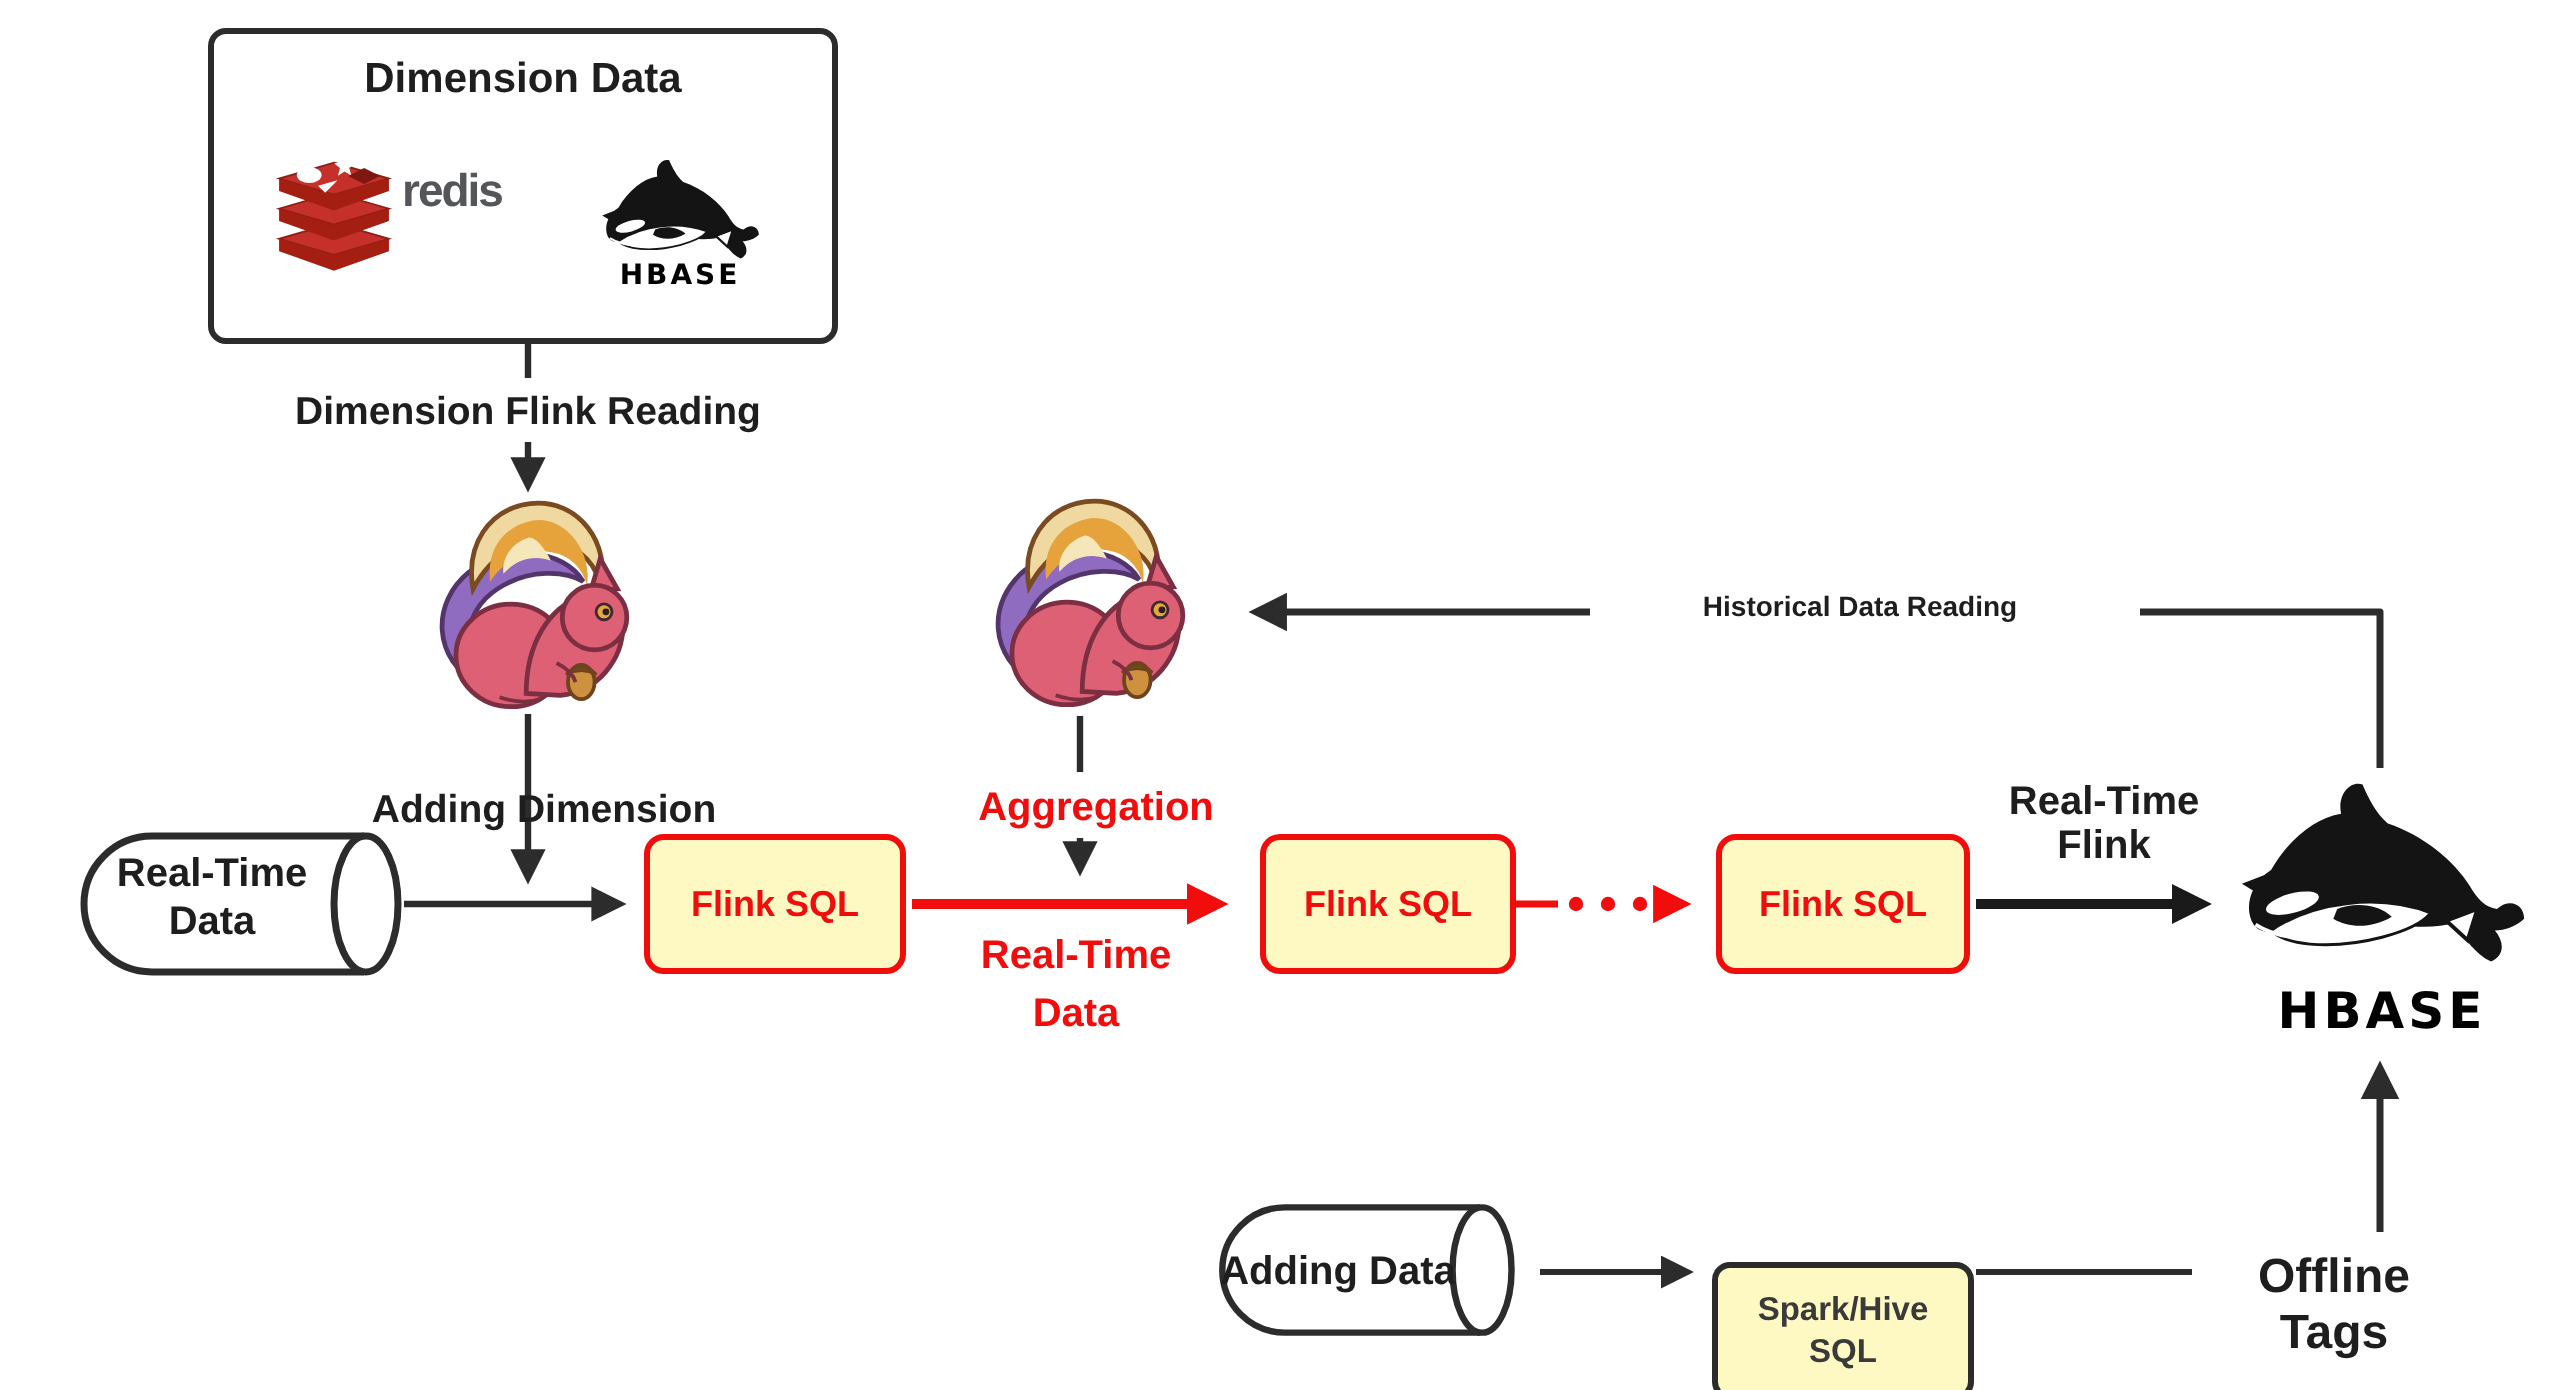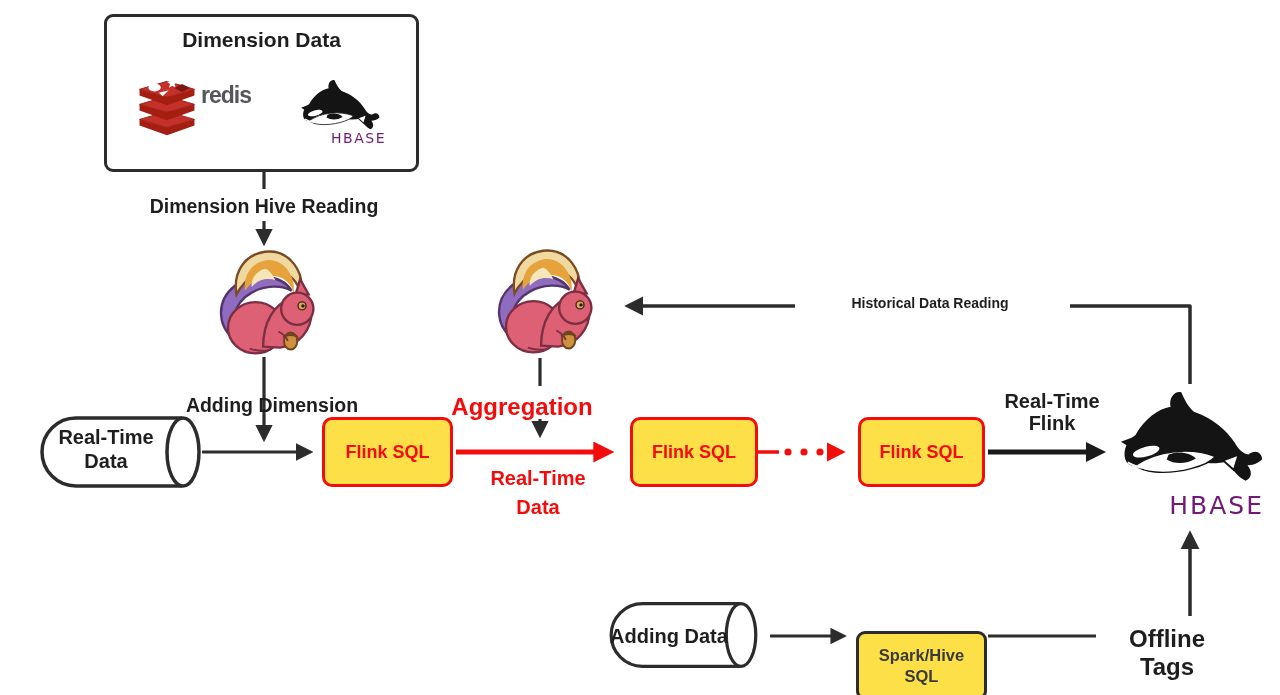--- a/index.html
+++ b/index.html
@@ -1,28 +1,28 @@
 <!DOCTYPE html>
 <html><head>
 <meta charset="utf-8">
 <style>
   html,body{margin:0;padding:0;background:#fff;}
   .canvas{position:relative;width:1280px;height:695px;background:#fff;overflow:hidden;
           font-family:"Liberation Sans",sans-serif;}
   .layer{position:absolute;left:0;top:0;width:1280px;height:695px;}
   .lbl{position:absolute;font-weight:bold;color:#1e1e1e;text-align:center;line-height:1.15;}
   .red{color:#f20d0d;}
-  .node{position:absolute;background:#fde047;display:flex;flex-direction:column;
+  .node{position:absolute;background:#fef9c3;display:flex;flex-direction:column;
         justify-content:center;font-weight:bold;box-sizing:border-box;text-align:center;}
   .flink{border:3px solid #f20d0d;border-radius:10px;color:#f20d0d;font-size:18px;}
   .darkbox{border:3px solid #2c2c2c;border-radius:9px;}
   .sparkbox{color:#3a3a3a;font-size:16.5px;font-weight:600;line-height:21px;}
   .dimbox{position:absolute;left:104px;top:14px;width:315px;height:158px;background:#fff;
           border:3px solid #2c2c2c;border-radius:9px;box-sizing:border-box;}
-  .hbase-word{position:absolute;font-weight:normal;color:#701a75;text-align:right;
+  .hbase-word{position:absolute;font-weight:bold;color:#000000;text-align:center;
               letter-spacing:2px;font-family:"DejaVu Sans",sans-serif;}
   .redis-word{position:absolute;font-weight:bold;color:#54565a;letter-spacing:-1px;}
   .cyl-label{position:absolute;font-weight:bold;color:#1e1e1e;text-align:center;font-size:20px;line-height:24px;}
   svg{display:block;}
 </style>
 </head>
 <body>
 
 <div class="canvas">
 
@@ -126,23 +126,23 @@
   <div class="lbl" style="left:104px;top:28px;width:315px;font-size:21px;">Dimension Data</div>
   <svg style="position:absolute;left:136px;top:70px;" width="62" height="74">
       <use href="#sym-redis"></use>
     </svg>
   <div class="redis-word" style="left:201px;top:82px;font-size:23px;">redis</div>
   <svg style="position:absolute;left:294px;top:78px;" width="92" height="54">
       <use href="#sym-orca"></use>
     </svg>
   <div class="hbase-word" style="left:294px;top:130px;width:92px;font-size:14px;letter-spacing:1.5px;">HBASE</div>
 
-  <div class="lbl" style="left:114px;top:195px;width:300px;font-size:19.5px;">Dimension Hive Reading</div>
+  <div class="lbl" style="left:114px;top:195px;width:300px;font-size:19.5px;">Dimension Flink Reading</div>
   <div class="lbl" style="left:124px;top:394px;width:296px;font-size:19.5px;">Adding Dimension</div>
-  <div class="lbl red" style="left:422px;top:393px;width:200px;font-size:24px;">Aggregation</div>
+  <div class="lbl red" style="left:448px;top:393px;width:200px;font-size:20px;">Aggregation</div>
   <div class="lbl red" style="left:430px;top:464px;width:216px;font-size:20px;line-height:28.5px;">
     <div>Real-Time</div>
     <div>Data</div>
   </div>
   <div class="lbl" style="left:780px;top:295px;width:300px;font-size:14px;">Historical Data Reading</div>
   <div class="lbl" style="left:992px;top:390px;width:120px;font-size:20px;line-height:22px;">
     <div>Real-Time</div>
     <div>Flink</div>
   </div>
   <div class="lbl" style="left:1101px;top:625px;width:132px;font-size:24px;">Offline Tags</div>

